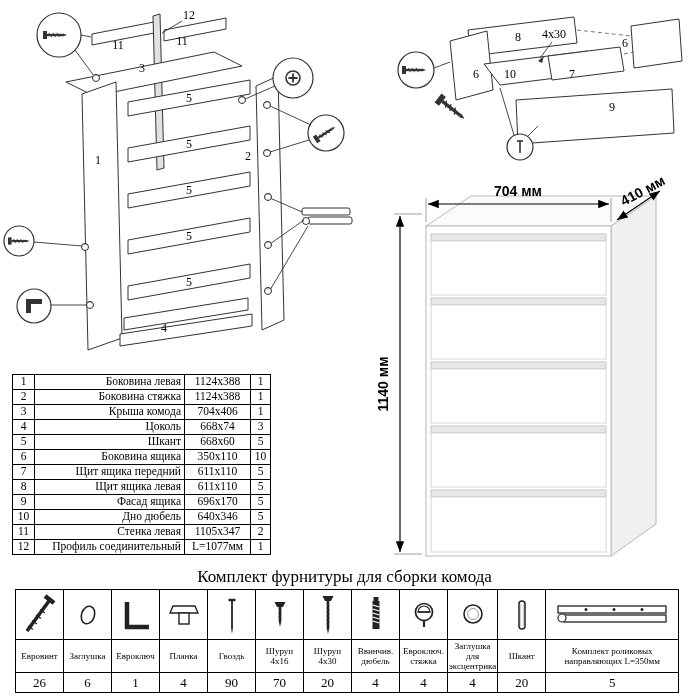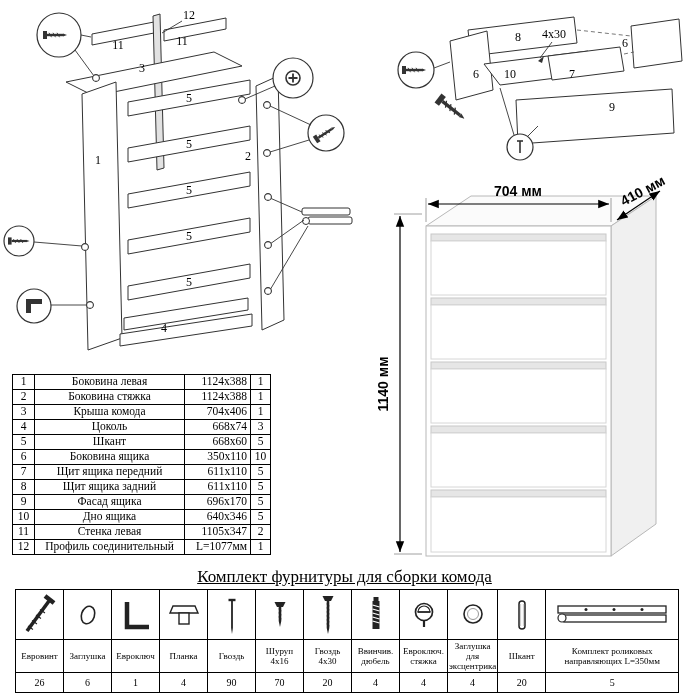--- a/index.html
+++ b/index.html
@@ -22,31 +22,31 @@
   .ext     { stroke:#888; stroke-width:0.8; }
   .dimt    { font-family:"Liberation Sans", sans-serif; font-size:14px; font-weight:bold; fill:#000; text-anchor:middle; }
 
   
   .chest-line { stroke:#b8b8b8; }
 
   
   .parts-table { position:absolute; left:12px; top:374px; border-collapse:collapse; font-size:11.5px; line-height:1; }
   .parts-table td { border:1px solid #000; height:15px; padding:0 3px; white-space:nowrap; }
   .c-num  { width:22px;  text-align:center; }
-  .c-name { width:150px; text-align:center; }
-  .c-size { width:66px;  text-align:right; }
+  .c-name { width:150px; text-align:right; }
+  .c-size { width:66px;  text-align:center; }
   .c-qty  { width:20px;  text-align:center; }
 
   
-  .hw-title { position:absolute; top:567px; left:0; width:689px; text-align:center; font-size:17px;text-decoration:underline; }
+  .hw-title { position:absolute; top:567px; left:0; width:689px; text-align:center; font-size:17px; }
   .hw-table { position:absolute; left:15px; top:589px; border-collapse:collapse; table-layout:fixed; }
   .hw-table td { border:1px solid #000; text-align:center; vertical-align:middle; overflow:hidden; }
   .hw-icons td { height:50px; }
   .hw-names td { height:32px; font-size:9px; line-height:1.12; padding:1px; }
-  .hw-qty td   { height:20px; font-size:10px;margin-top:32px; }
+  .hw-qty td   { height:20px; font-size:13px;margin-top:32px; }
   .hwic { display:block; margin:0 auto; }
 </style>
 </head>
 <body>
 
 <div class="sheet">
 
   <svg class="diagram svg-chest" width="352" height="372" viewBox="0 0 352 372">
     <defs>
       <g id="screwH">
@@ -250,33 +250,33 @@
         <td class="c-qty">10</td>
       </tr>
       <tr>
         <td class="c-num">7</td>
         <td class="c-name">Щит ящика передний</td>
         <td class="c-size">611x110</td>
         <td class="c-qty">5</td>
       </tr>
       <tr>
         <td class="c-num">8</td>
-        <td class="c-name">Щит ящика задний</td>
+        <td class="c-name">Щит ящика левая</td>
         <td class="c-size">611x110</td>
         <td class="c-qty">5</td>
       </tr>
       <tr>
         <td class="c-num">9</td>
         <td class="c-name">Фасад ящика</td>
         <td class="c-size">696x170</td>
         <td class="c-qty">5</td>
       </tr>
       <tr>
         <td class="c-num">10</td>
-        <td class="c-name">Дно ящика</td>
+        <td class="c-name">Дно дюбель</td>
         <td class="c-size">640x346</td>
         <td class="c-qty">5</td>
       </tr>
       <tr>
         <td class="c-num">11</td>
         <td class="c-name">Стенка левая</td>
         <td class="c-size">1105x347</td>
         <td class="c-qty">2</td>
       </tr>
       <tr>
@@ -391,21 +391,21 @@
           </svg>
         </td>
       </tr>
       <tr class="hw-names">
         <td>Евровинт</td>
         <td>Заглушка</td>
         <td>Евроключ</td>
         <td>Планка</td>
         <td>Гвоздь</td>
         <td>Шуруп 4x16</td>
-        <td>Гвоздь 4x30</td>
+        <td>Шуруп 4x30</td>
         <td>Ввинчив. дюбель</td>
         <td>Евроключ. стяжка</td>
         <td>Заглушка для эксцентрика</td>
         <td>Шкант</td>
         <td>Комплект роликовых направляющих L=350мм</td>
       </tr>
       <tr class="hw-qty">
         <td>26</td>
         <td>6</td>
         <td>1</td>

